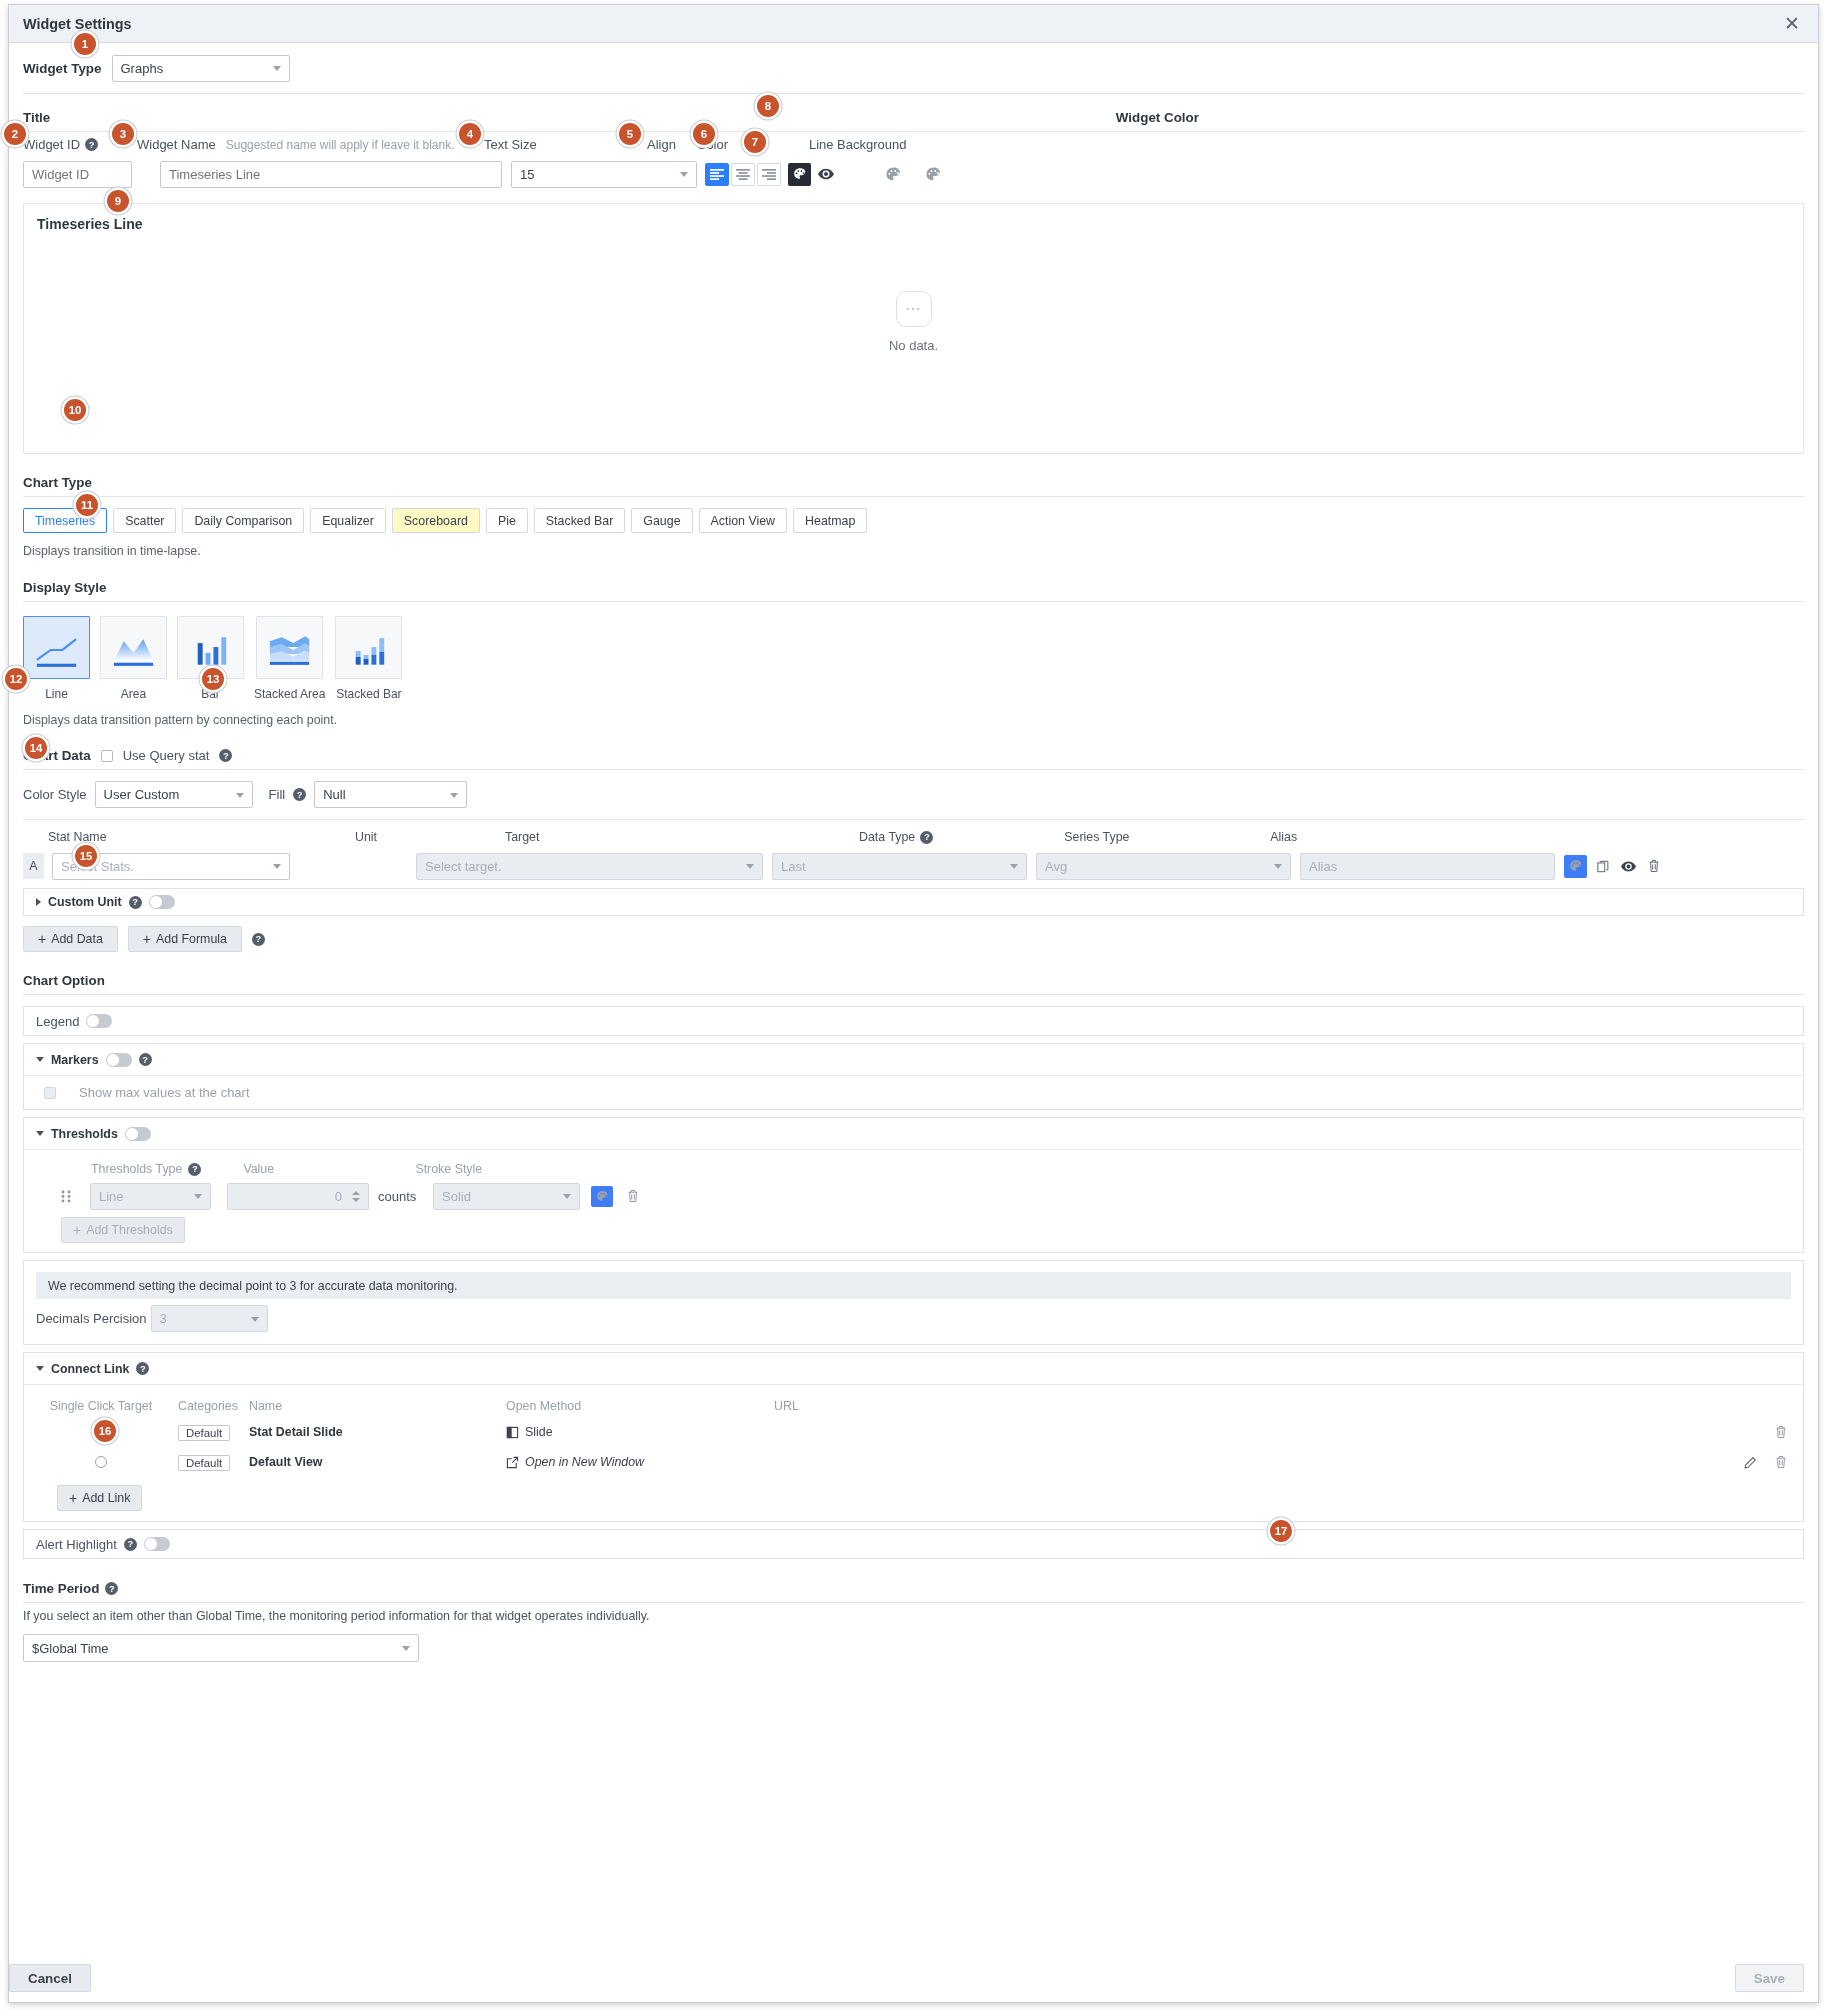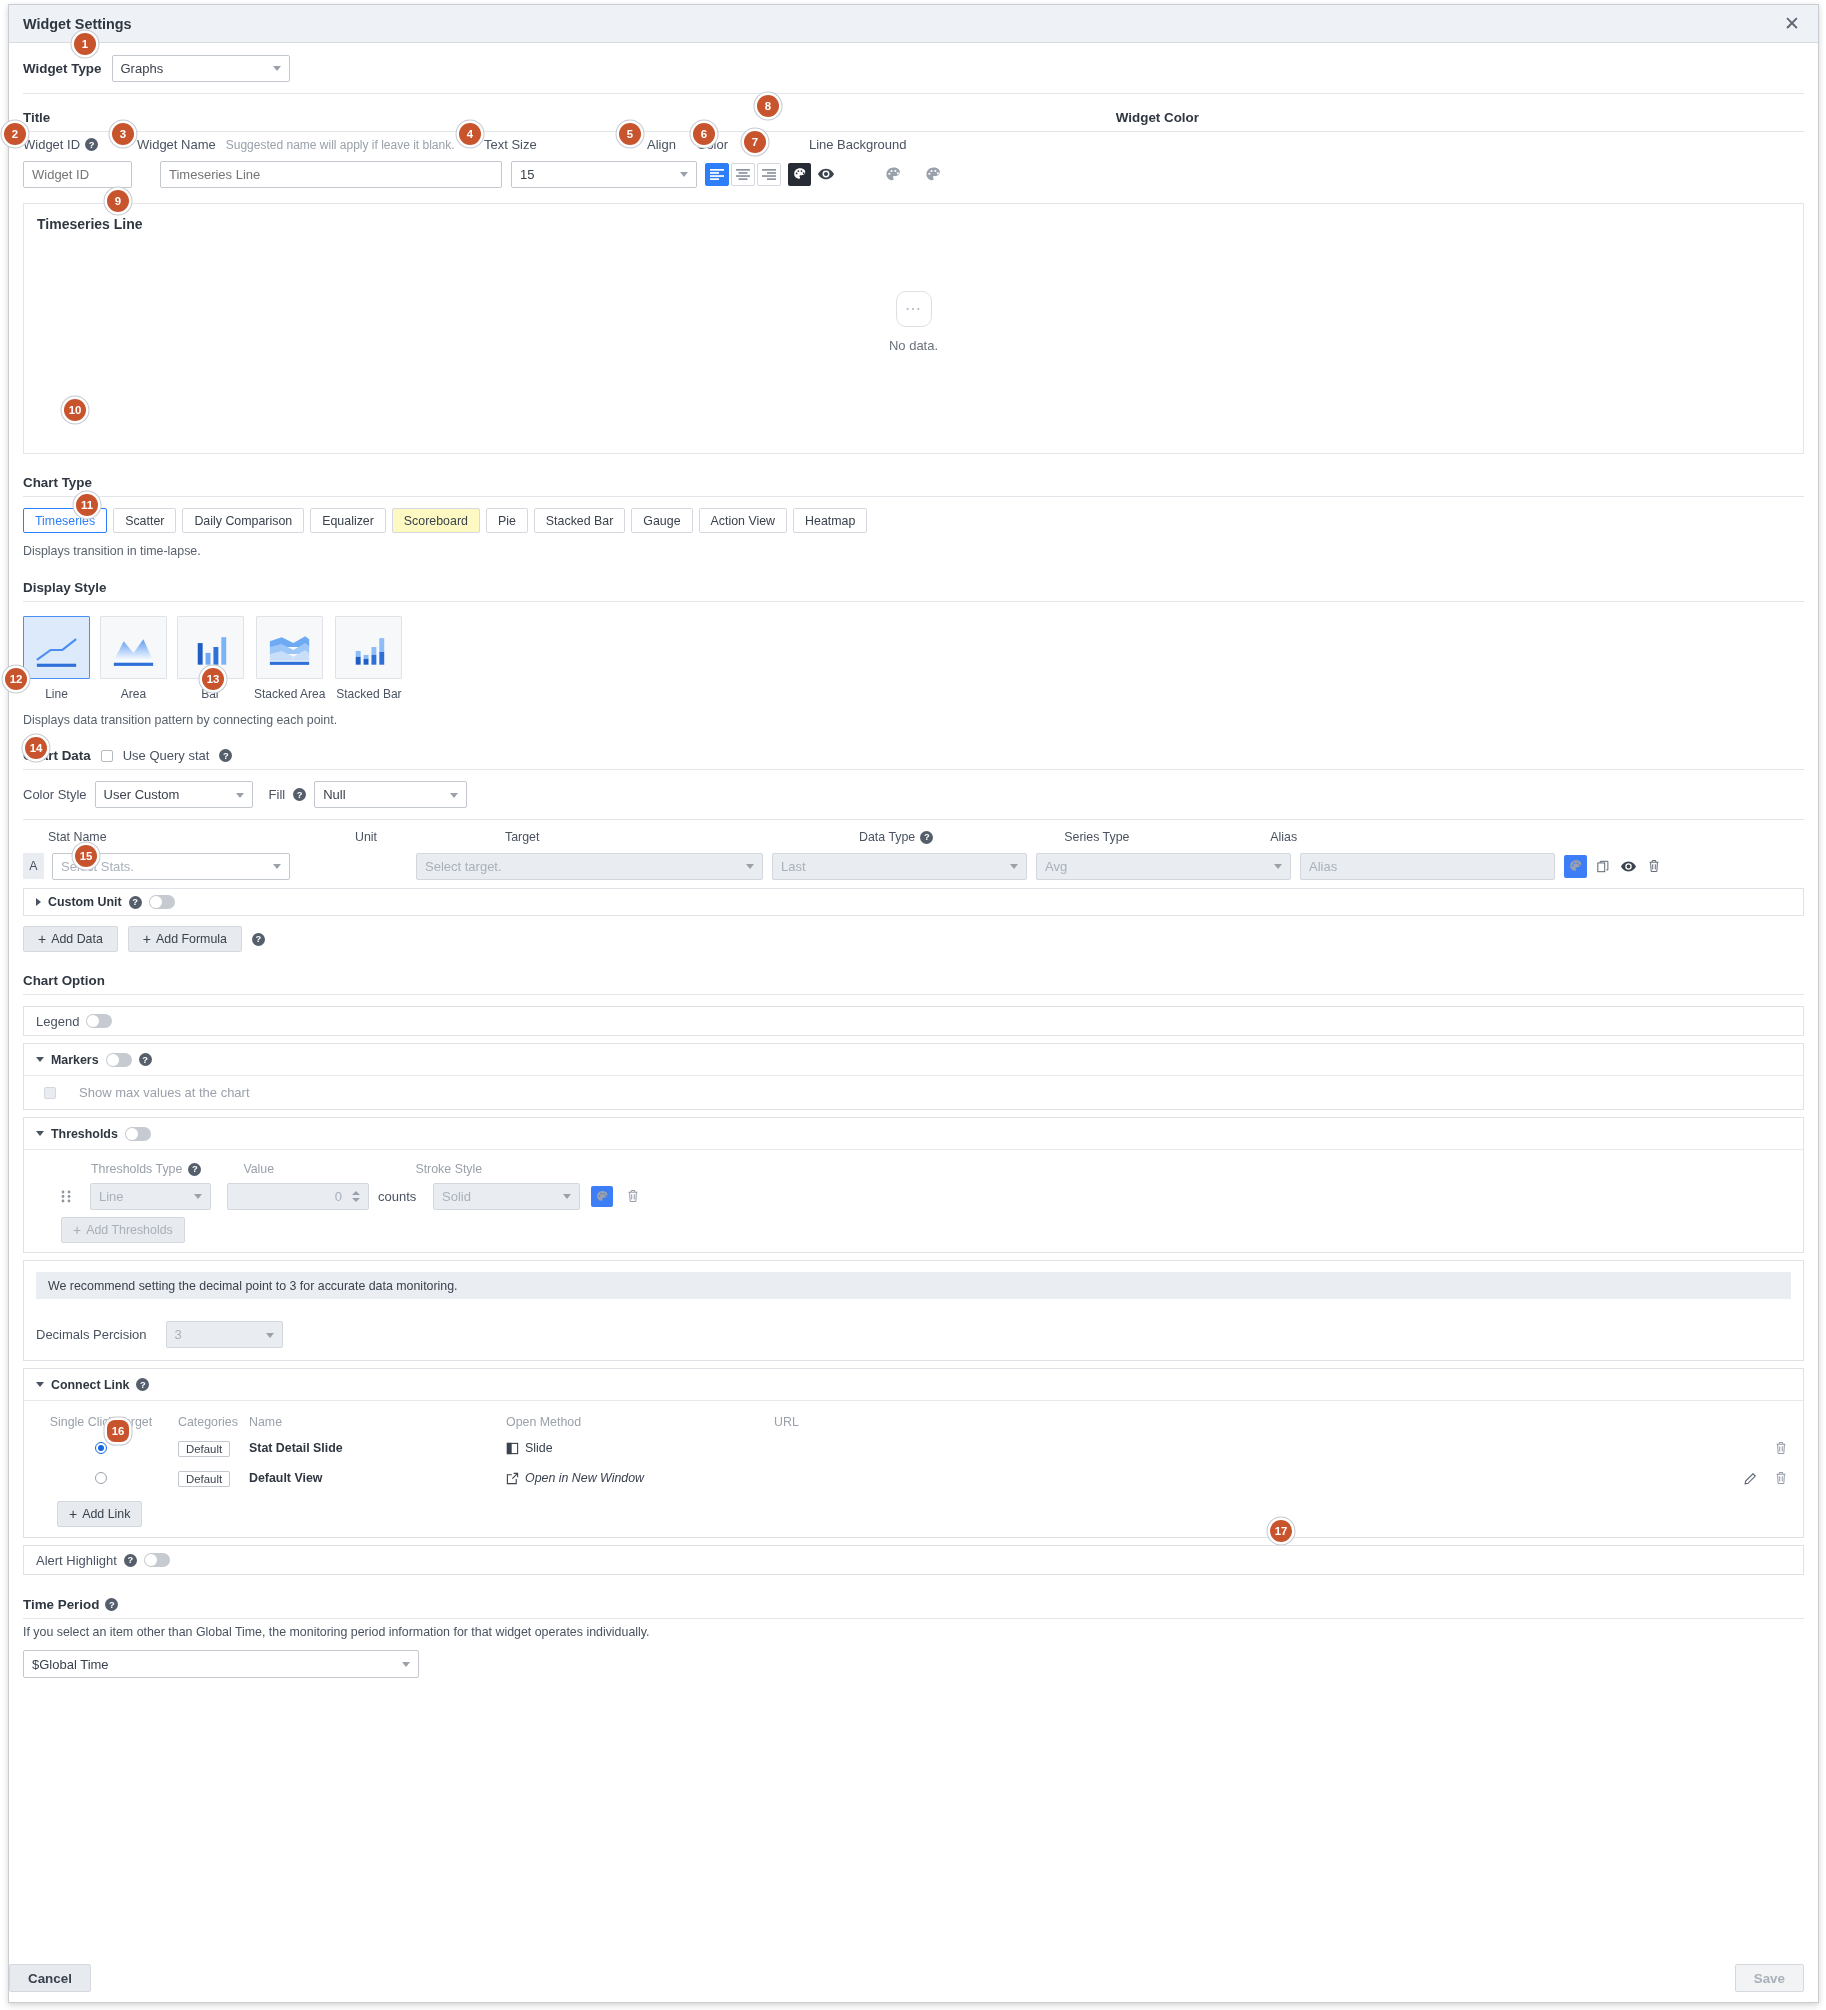--- a/index.html
+++ b/index.html
@@ -500,21 +500,21 @@
                 <span style="font-size:14px;">+</span>
                 <span>Add Thresholds</span>
               </button>
           </div>
         </div>
       </div>
 
       <div class="panel" style="margin-top:7px;">
         <div style="padding:11px 12px 12px 12px;">
           <div style="background:#eaeef2;height:27px;display:flex;align-items:center;padding:0 12px;font-size:12.4px;color:#3a424e;">We recommend setting the decimal point to 3 for accurate data monitoring.</div>
-          <div class="row" style="margin-top:22px;gap:19px;">
+          <div class="row" style="margin-top:6px;gap:4px;">
             <span class="lbl">Decimals Percision</span>
             <div class="sel disabled" style="width:117px;">
                 <span class="ph">3</span>
               </div>
           </div>
         </div>
       </div>
 
       <div class="panel" style="margin-top:7px;">
         <div class="panel-head" style="border-bottom:1px solid #e8ebee;">
@@ -629,16 +629,16 @@
     <div class="badge" style="left: 693px; top: 123px;">6</div>
     <div class="badge" style="left: 744px; top: 131px;">7</div>
     <div class="badge" style="left: 757px; top: 95px;">8</div>
     <div class="badge" style="left: 107px; top: 190px;">9</div>
     <div class="badge" style="left: 64px; top: 399px;">10</div>
     <div class="badge" style="left: 76px; top: 494px;">11</div>
     <div class="badge" style="left: 5px; top: 668px;">12</div>
     <div class="badge" style="left: 202px; top: 668px;">13</div>
     <div class="badge" style="left: 25px; top: 737px;">14</div>
     <div class="badge" style="left: 75px; top: 845px;">15</div>
-    <div class="badge" style="left: 107px; top: 1420px; border-radius: 8px;">16</div>
+    <div class="badge" style="left: 94px; top: 1420px;">16</div>
     <div class="badge" style="left: 1270px; top: 1520px;">17</div>
   </div>
 
 
 </body></html>

